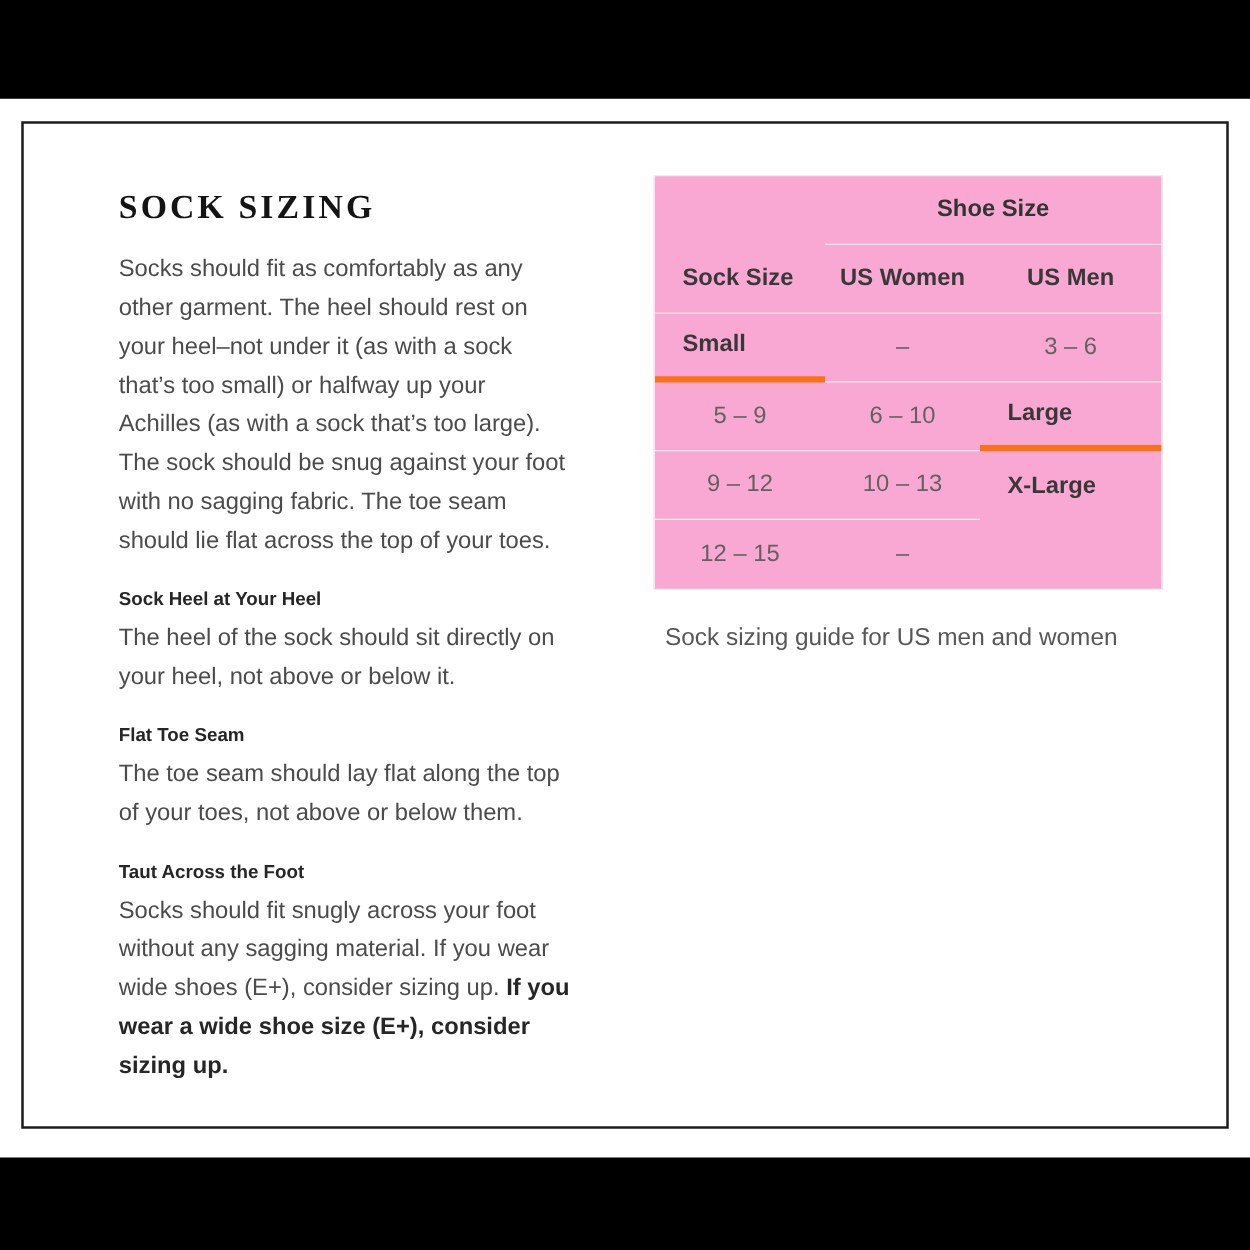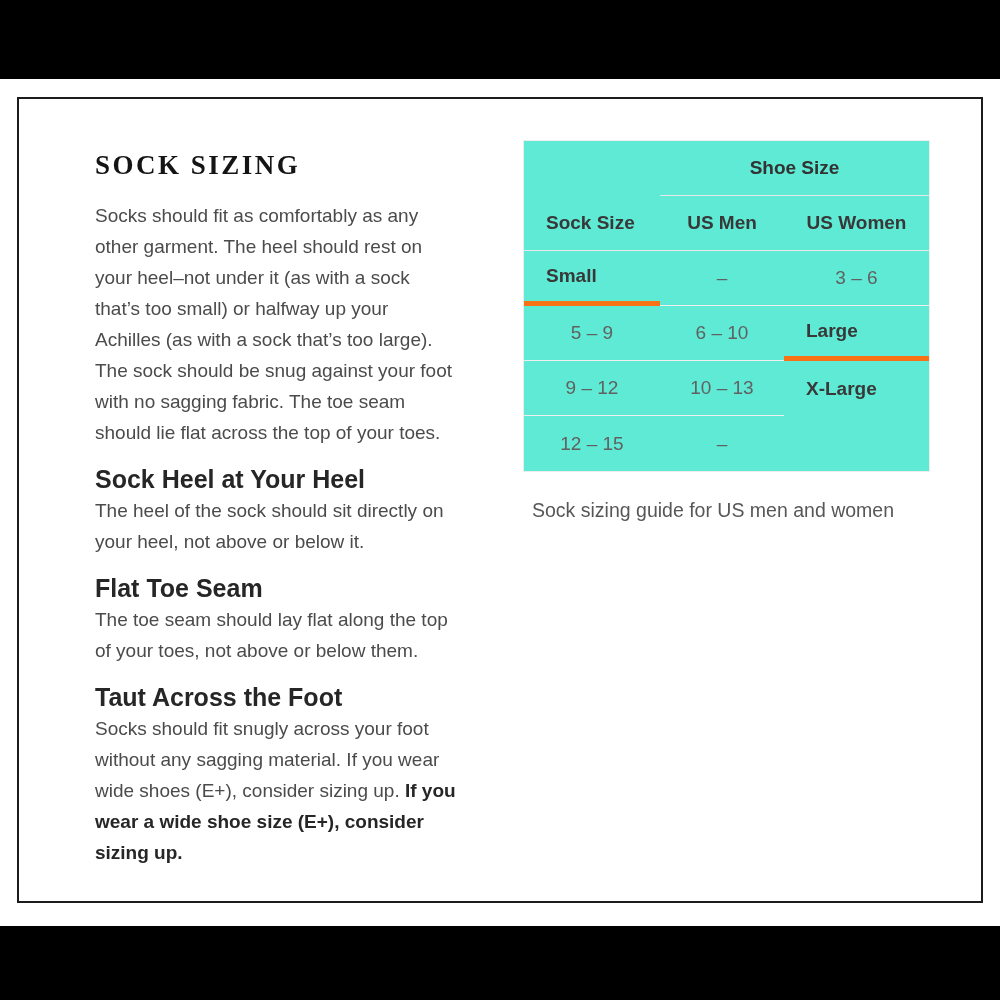--- a/index.html
+++ b/index.html
@@ -49,39 +49,39 @@
   }
   .body-text {
     margin: 0 0 16px 0;
     font-size: 19px;
     line-height: 31px;
     color: #4b4b4b;
     white-space: pre-line;
   }
   .sub-heading {
     margin: 16px 0 0 0;
-    font-size: 25px;
+    font-size: 15px;
     line-height: 31px;
     font-weight: 700;
     color: #262626;
   }
   .section-body { margin: 0 0 16px 0; }
   .bold-tail { font-weight: 700; color: #262626; white-space: pre-line; }
 
   
   .sizes-table {
     position: absolute;
     left: 523px;
     top: 140px;
     width: 407px;
     box-sizing: border-box;
     border: 1px solid #ededed;
     display: grid;
     grid-template-columns: 136px 124px 145px;
-    background: #5eead4;
+    background: #f9a8d4;
   }
   .cell {
     height: 55px;
     display: flex;
     align-items: center;
     justify-content: center;
     font-size: 19px;
     box-sizing: border-box;
   }
   .cell.label {
@@ -155,22 +155,22 @@
 wide shoes (E+), consider sizing up. </span><span class="bold-tail">If you
 wear a wide shoe size (E+), consider
 sizing up.</span></p>
   </div>
 
   <div class="sizes-table">
     <div class="cell"></div>
     <div class="cell group-header">Shoe Size</div>
 
     <div class="cell label col-header">Sock Size</div>
+    <div class="cell col-header">US Women</div>
     <div class="cell col-header">US Men</div>
-    <div class="cell col-header">US Women</div>
 
     <div class="cell label row-label">Small</div>
     <div class="cell value">–</div>
     <div class="cell value">3 – 6</div>
 
     <div class="cell value">5 – 9</div>
     <div class="cell value">6 – 10</div>
 
     <div class="cell label row-label">Large</div>
     <div class="cell value">9 – 12</div>

